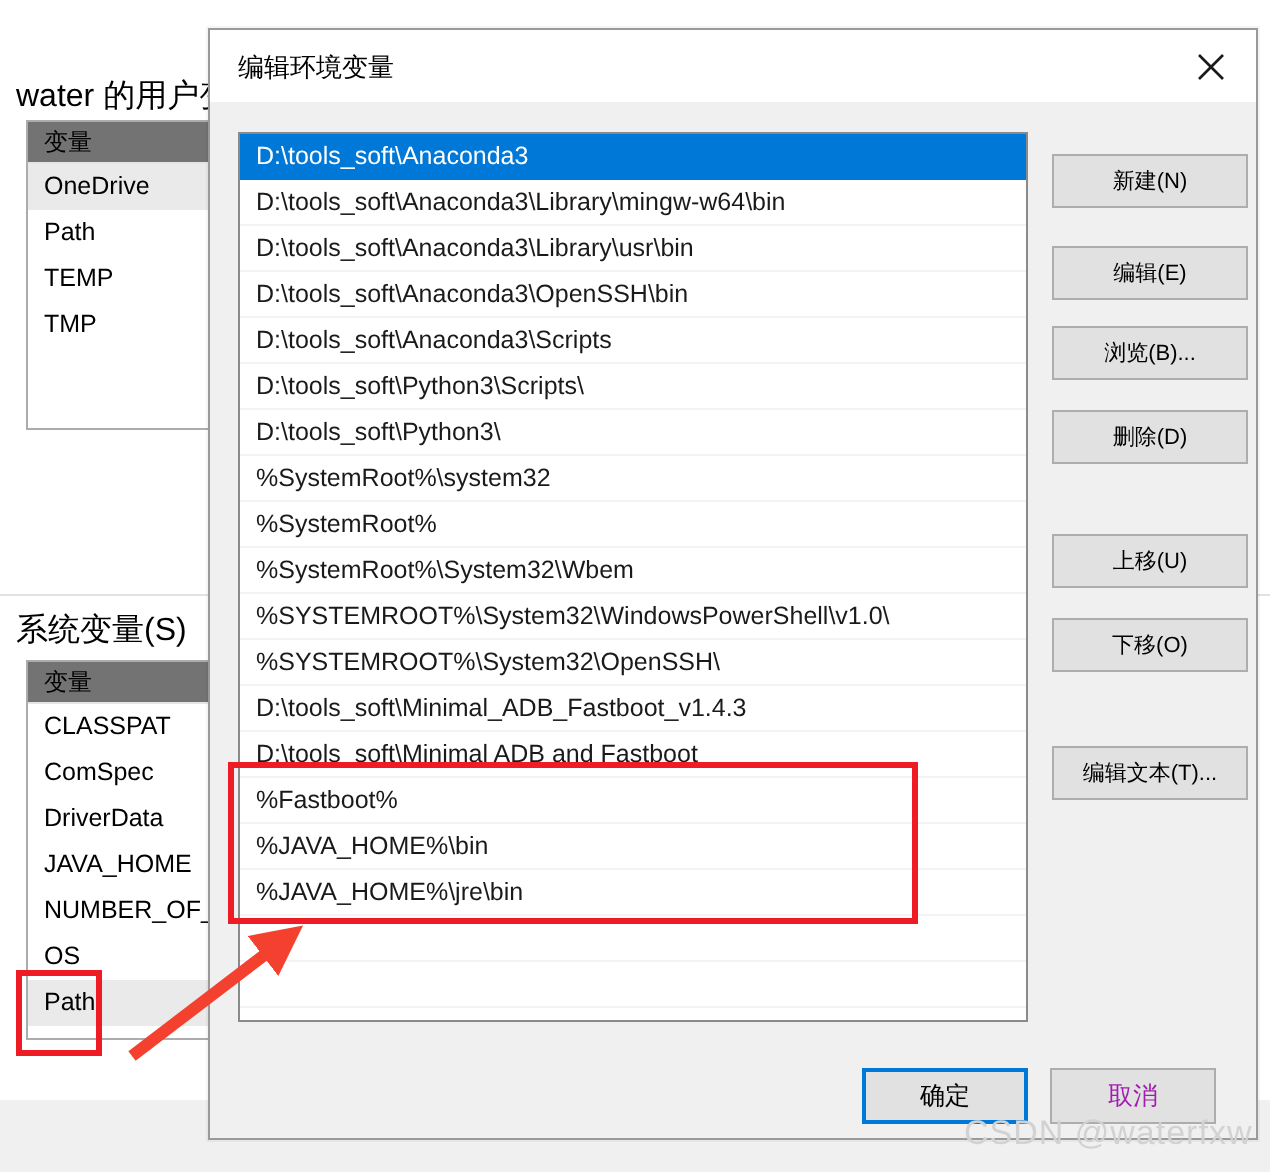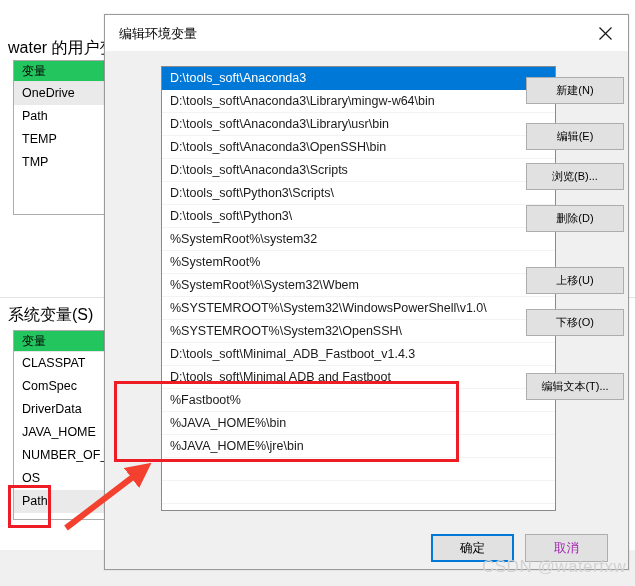--- a/index.html
+++ b/index.html
@@ -52,21 +52,21 @@
   #user-vars-list { left: 13px; top: 60px; width: 96px; height: 155px; }
   #system-vars-list { left: 13px; top: 330px; width: 96px; height: 190px; }
 
   .bg-col-header {
     height: 21px;
     line-height: 20px;
     padding-left: 8px;
     font-size: 12px;
     color: #000;
     border-bottom: 1px solid #e5e5e5;
-    background: #22c55e;
+    background: #737373;
     white-space: nowrap;
   }
   .bg-row {
     height: 23px;
     line-height: 23px;
     padding-left: 8px;
     font-size: 12.5px;
     color: #000;
     white-space: nowrap;
     background: #ffffff;
@@ -97,21 +97,20 @@
   }
   #dialog-close svg { display: block; }
 
   #paths-listbox {
     position: absolute;
     left: 14px; top: 51px;
     width: 395px; height: 445px;
     background: #ffffff;
     border: 1px solid #8a8a8a;
     overflow: hidden;
-    margin-left: 42px;
   }
   .path-row {
     height: 23px;
     line-height: 23px;
     padding-left: 8px;
     font-size: 12.5px;
     color: #1a1a1a;
     white-space: nowrap;
     overflow: hidden;
     border-bottom: 1px solid #f3f3f3;

